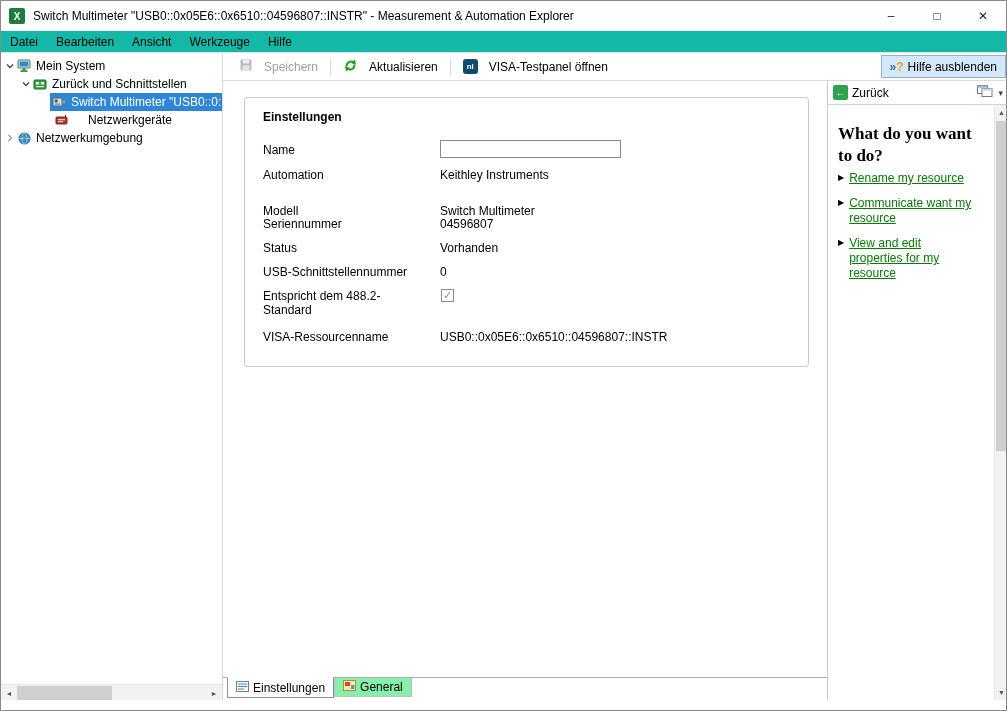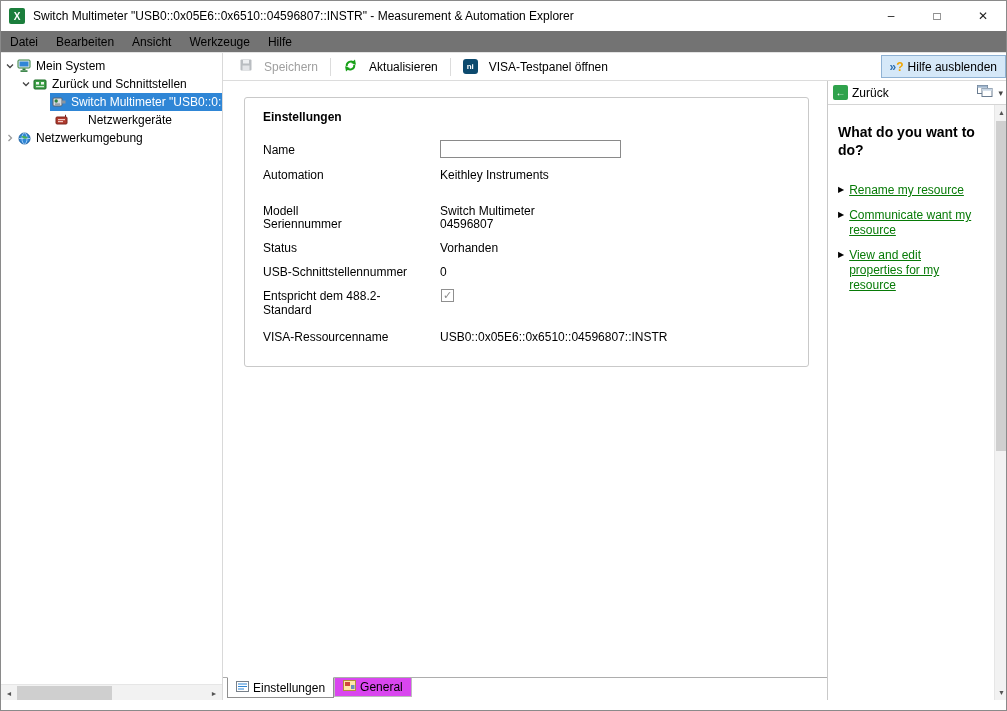--- a/index.html
+++ b/index.html
@@ -9,21 +9,21 @@
     font-size:12px; color:#000; background:#fff;
     position:relative; border:1px solid #8a8a8a; overflow:hidden;
   }
   
   .titlebar { position:absolute; top:0; left:0; right:0; height:30px; background:#fff; display:flex; align-items:center; }
   .app-icon { width:16px; height:16px; margin-left:8px; background:#1b7e3c; border-radius:2px; color:#fff; font-weight:bold; font-size:10px; display:flex; align-items:center; justify-content:center; }
   .title-text { margin-left:8px; font-size:12px; white-space:nowrap; }
   .win-controls { margin-left:auto; display:flex; height:30px; }
   .win-btn { width:46px; height:30px; display:flex; align-items:center; justify-content:center; font-size:12px; color:#222; cursor:default; }
   
-  .menubar { position:absolute; top:30px; left:0; right:0; height:22px; background:#737373; display:flex; align-items:center; border-bottom:1px solid #e3e3e3; }
+  .menubar { position:absolute; top:30px; left:0; right:0; height:22px; background:#14b8a6; display:flex; align-items:center; border-bottom:1px solid #e3e3e3; }
   .menu-item { padding:0 9px; height:22px; display:flex; align-items:center; }
   
   .left-panel { position:absolute; left:0; top:52px; width:222px; height:647px; background:#fff; border-right:1px solid #d9d9d9; overflow:hidden; }
   .tree { padding-top:4px; }
   .tree-row { height:18px; display:flex; align-items:center; white-space:nowrap; overflow:hidden; }
   .chev { width:12px; height:12px; flex:none; display:flex; align-items:center; justify-content:center; }
   .ticon { width:16px; height:14px; flex:none; display:flex; align-items:center; justify-content:center; }
   .tlabel { margin-left:4px; }
   .sel-wrap { flex:1; height:18px; display:flex; align-items:center; background:#2f86d6; color:#fff; padding-left:1px; overflow:hidden; }
   .h-scroll { position:absolute; left:0; bottom:0; width:221px; height:16px; background:#f2f2f2; border-top:1px solid #e6e6e6; }
@@ -46,30 +46,30 @@
   .gb-title { position:absolute; left:18px; top:12px; font-weight:bold; }
   .frow { position:absolute; left:18px; right:12px; }
   .flabel { display:inline-block; width:158px; vertical-align:top; }
   .fvalue { position:absolute; left:177px; top:0; white-space:nowrap; }
   .name-input { position:absolute; left:177px; top:-3px; width:181px; height:18px; border:1px solid #8a8a8a; font-family:"Liberation Sans", sans-serif; font-size:12px; padding:0 3px; }
   .checkbox { position:absolute; left:178px; top:0; width:13px; height:13px; border:1px solid #8f8f8f; background:#fff; color:#8a8a8a; font-size:11px; line-height:11px; text-align:center; }
   
   .tabstrip { position:absolute; left:0; bottom:0; width:604px; height:23px; border-top:1px solid #adadad; background:#fff; display:flex; align-items:flex-start; padding-left:4px; }
   .tab { display:flex; align-items:center; gap:4px; padding:0 8px; font-size:12px; }
   .tab.active { height:21px; margin-top:-1px; background:#fff; border:1px solid #8f8f8f; border-top:1px solid #fff; z-index:2; }
-  .tab.inactive { height:19px; background:#d946ef; border:1px solid #bdbdbd; border-top:none; }
+  .tab.inactive { height:19px; background:#86efac; border:1px solid #bdbdbd; border-top:none; }
   
   .help { position:absolute; left:826px; top:80px; width:181px; height:619px; background:#fff; border-left:1px solid #c9c9c9; }
   .help-toolbar { height:24px; border-bottom:1px solid #d5d5d5; display:flex; align-items:center; padding:0 3px; }
   .back-btn { display:flex; align-items:center; gap:4px; padding:1px 6px 1px 2px; }
   .back-icon { width:15px; height:15px; background:#2fa24c; border-radius:2px; color:#fff; font-size:10px; font-weight:bold; display:flex; align-items:center; justify-content:center; }
   .help-tools { margin-left:auto; display:flex; align-items:center; gap:3px; }
   .dd-chev { font-size:9px; color:#444; padding:0 2px; }
   .help-body { padding:18px 20px 0 10px; }
-  .help-heading { font-weight:bold; font-size:14px; line-height:1.3; margin-bottom:24px; }
+  .help-heading { font-weight:bold; font-size:17px; line-height:1.3; margin-bottom:4px;font-family:Liberation Serif, serif; }
   .help-link { display:flex; gap:5px; margin-bottom:10px; }
   .tri { font-size:8px; line-height:14px; color:#000; flex:none; }
   .help-link a { color:#077a07; text-decoration:underline; line-height:1.25; }
   .help-link.narrow a { display:inline-block; max-width:108px; }
   .v-scroll { position:absolute; right:0; top:24px; bottom:0; width:14px; background:#f2f2f2; border-left:1px solid #e6e6e6; }
   .v-arrow { position:absolute; left:0; width:100%; height:15px; font-size:7px; color:#555; display:flex; align-items:center; justify-content:center; }
   .v-arrow.up { top:0; }
   .v-arrow.down { bottom:0; }
   .v-thumb { position:absolute; left:1px; top:16px; width:11px; height:330px; background:#cfcfcf; }
 </style>

